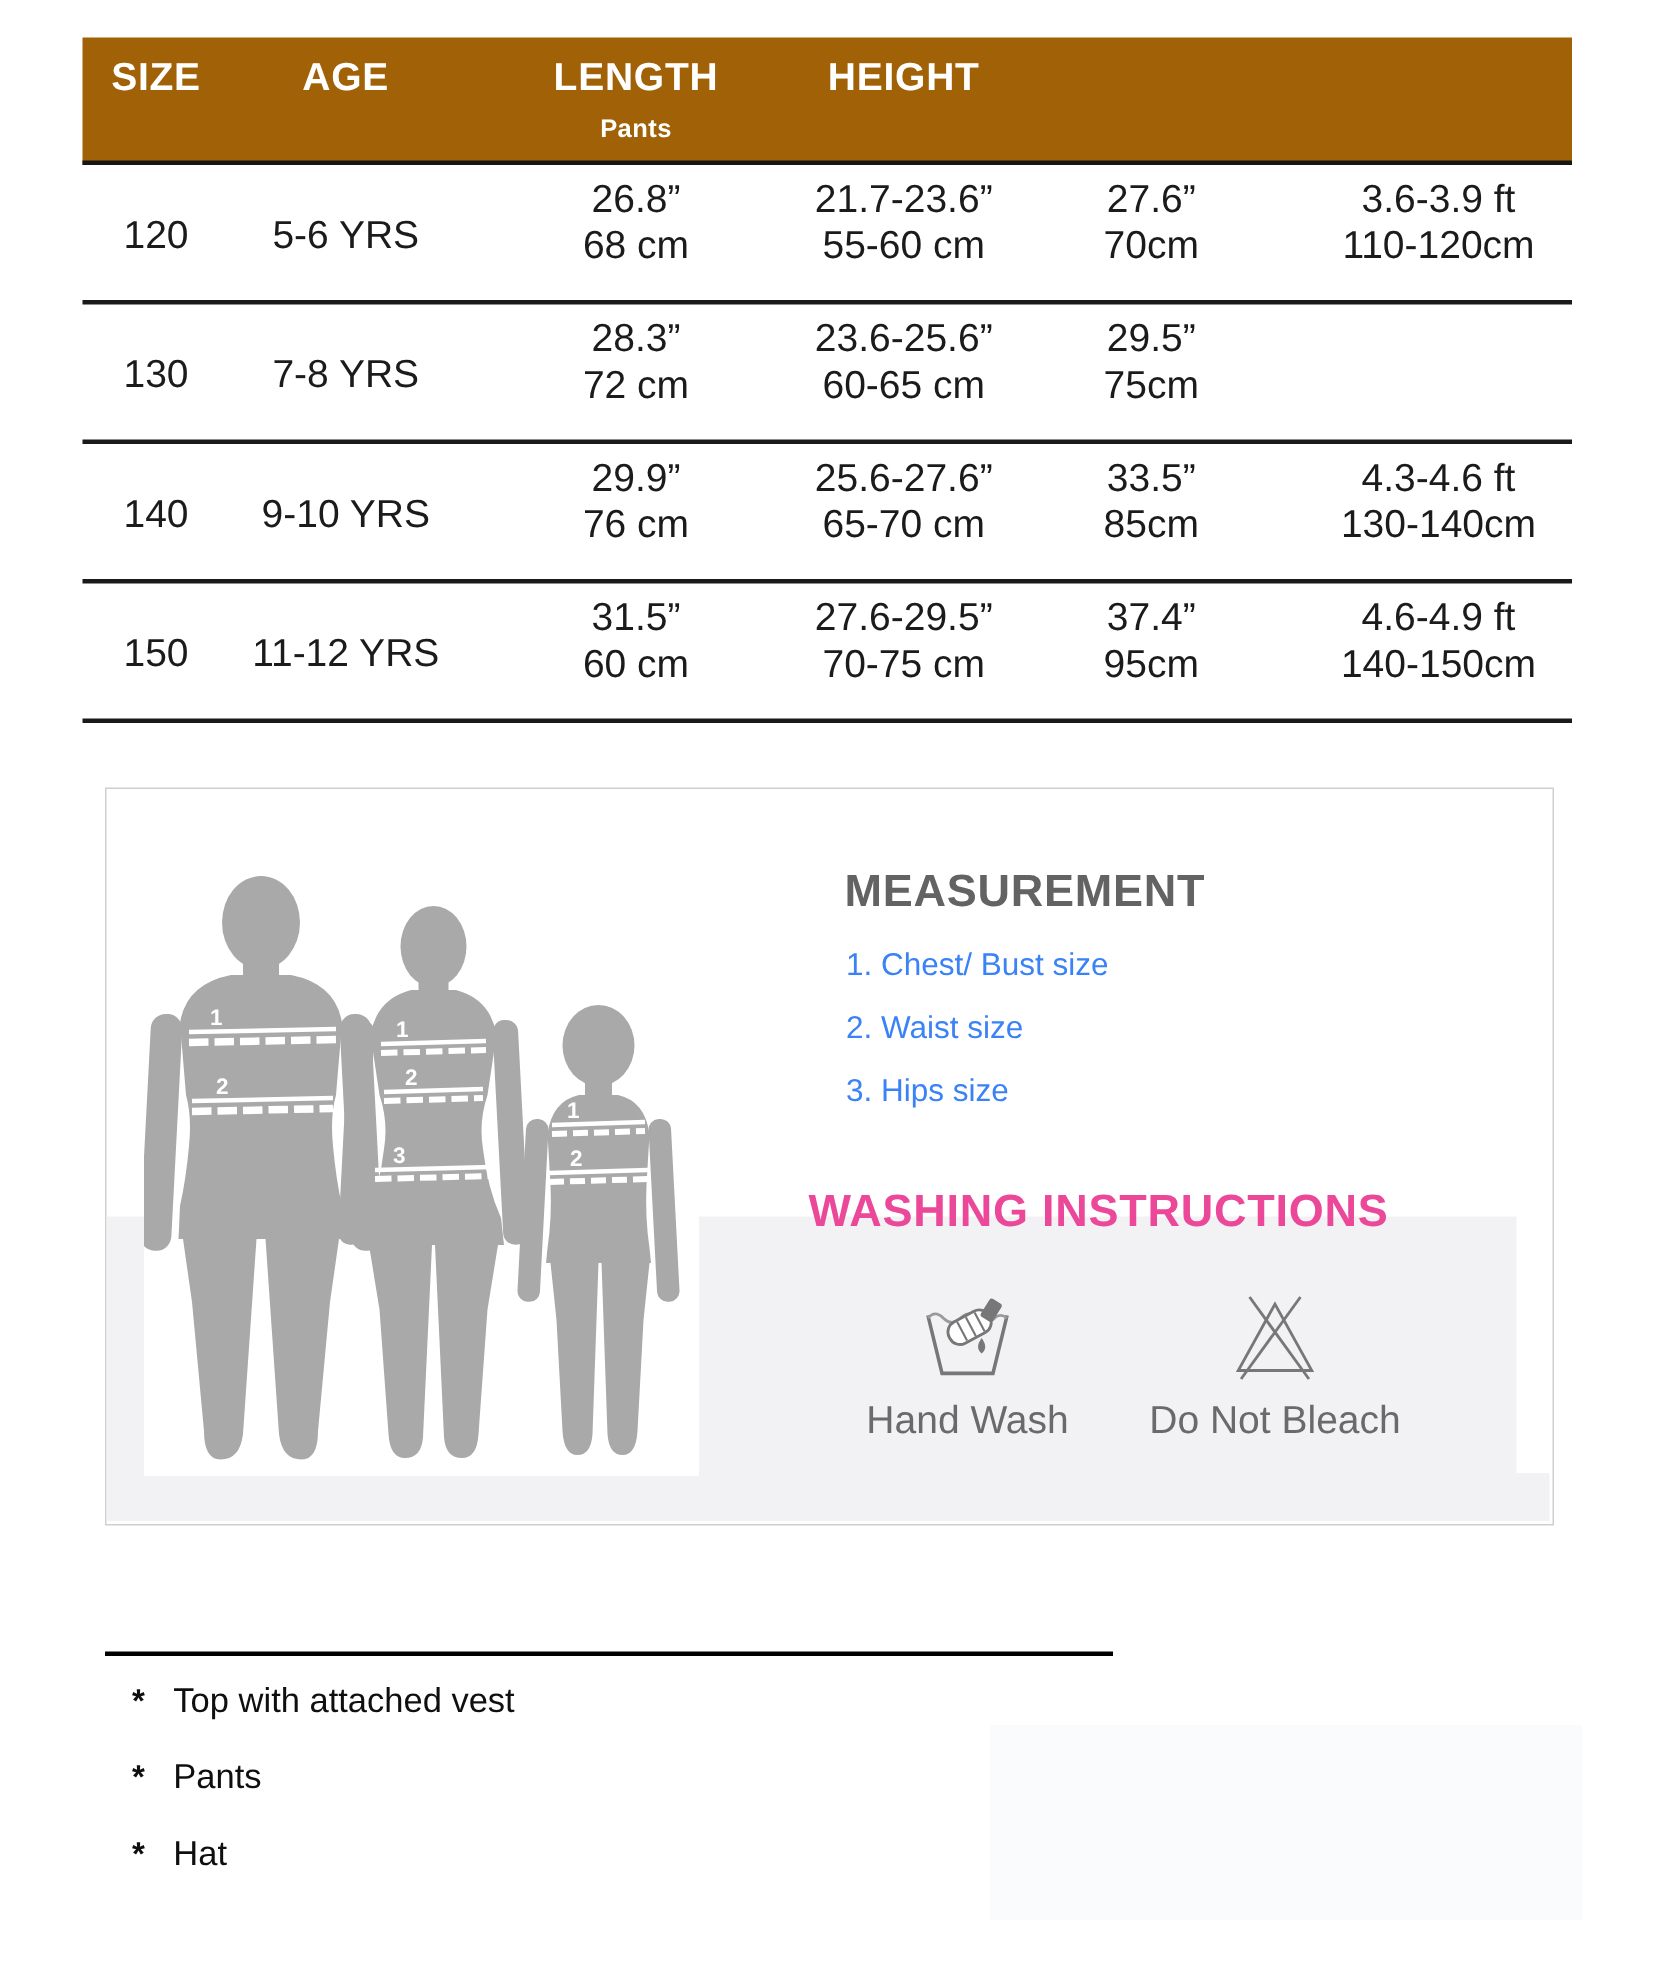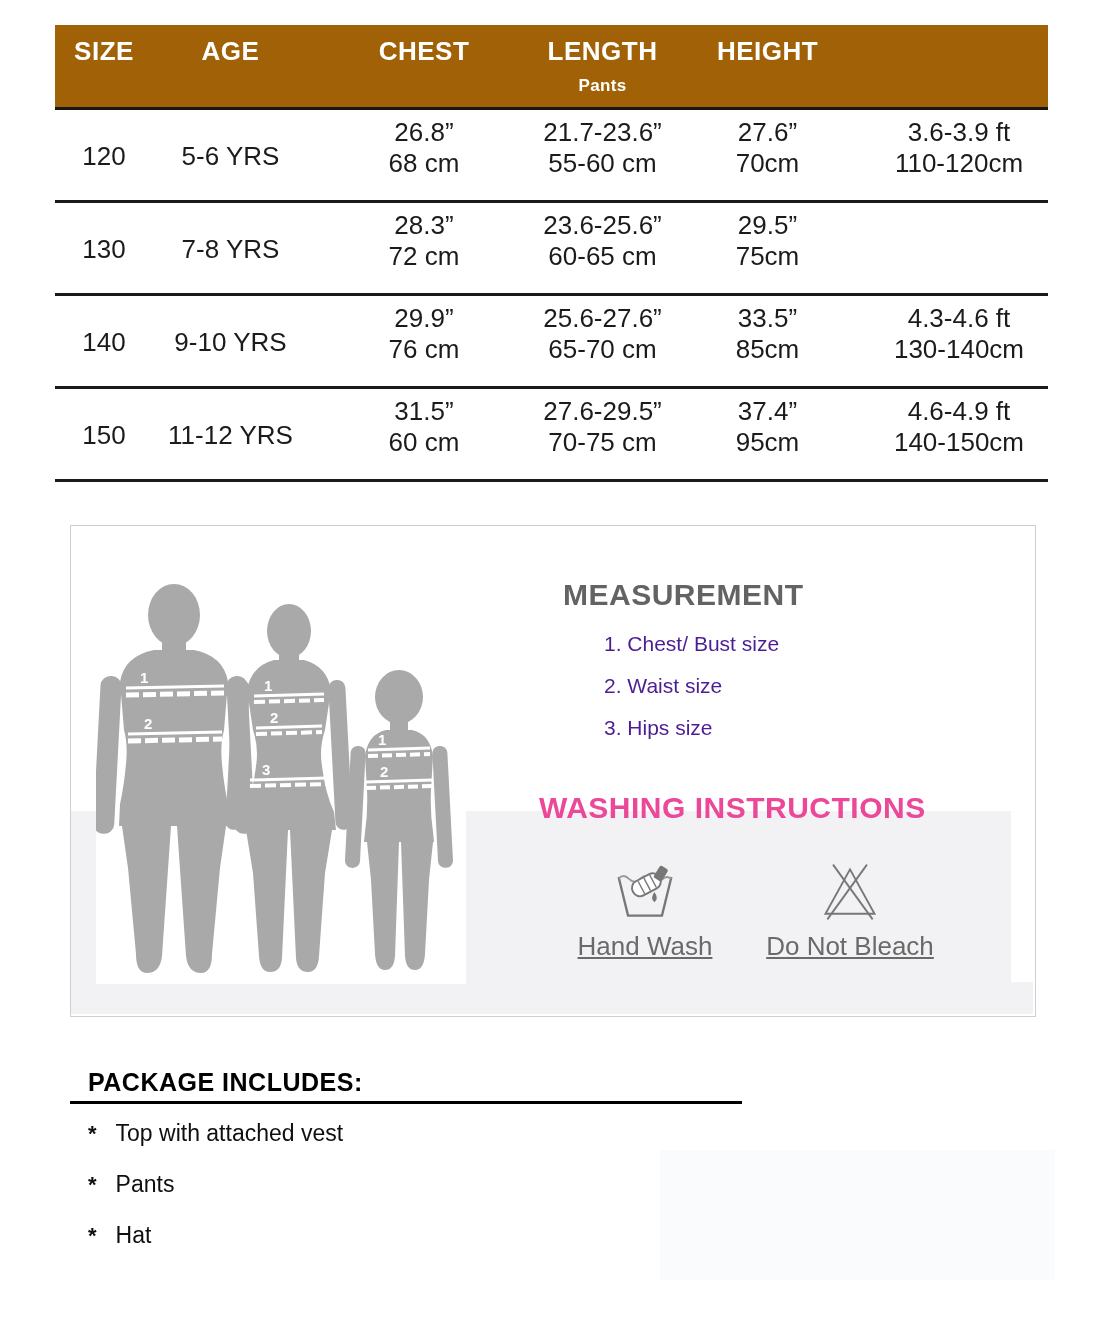--- a/index.html
+++ b/index.html
@@ -20,50 +20,47 @@
   .trow .ccell{display:flex;align-items:center;justify-content:center;}
   .trow .mcell{display:flex;flex-direction:column;align-items:center;justify-content:space-around;padding:7px 0 24px 0;}
   
   .mbox{position:absolute;left:70px;top:525px;width:964px;height:490px;border:1px solid #cfcfcf;background:#fff;}
   .shade{position:absolute;background:#f2f2f4;}
   .shadeA{left:395px;top:285px;width:545px;height:203px;}
   .shadeB{left:0;top:456px;width:962px;height:32px;}
   .shadeC{left:0;top:285px;width:26px;height:171px;}
   .silhouettes{position:absolute;left:25px;top:2px;width:370px;height:456px;}
   .m-title{position:absolute;left:492px;top:52px;font-size:30px;font-weight:bold;color:#636363;letter-spacing:.5px;}
-  .m-item{position:absolute;left:493px;font-size:21px;color:#4c1d95;margin-left:40px;}
+  .m-item{position:absolute;left:493px;font-size:21px;color:#3b82f6;}
   .w-title{position:absolute;left:468px;top:265px;font-size:30px;font-weight:bold;color:#ec4899;letter-spacing:.5px;}
   .wash-row{position:absolute;left:479px;top:333px;display:flex;}
   .wash-block{display:flex;flex-direction:column;align-items:center;}
   .wash-block.b1{width:190px;}
   .wash-block.b2{width:220px;}
-  .wash-label{margin-top:6px;font-size:26px;color:#6a6a6a;text-decoration:underline;}
+  .wash-label{margin-top:6px;font-size:26px;color:#6a6a6a;}
   
   .pkg-title{position:absolute;left:88px;top:1068px;font-size:25px;font-weight:bold;color:#000;letter-spacing:.5px;}
   .pkg-rule{position:absolute;left:70px;top:1101px;width:672px;height:3px;background:#000;}
   .pkg-item{position:absolute;left:88px;font-size:23px;color:#0f0f0f;display:flex;align-items:baseline;}
   .pkg-item .star{font-weight:bold;font-size:22px;margin-right:19px;}
   .faint-panel{position:absolute;left:660px;top:1150px;width:395px;height:130px;background:#fafbfd;}
   svg text{font-family:"Liberation Sans",sans-serif;}
 </style>
 </head>
 <body>
 
 <div class="page">
 
   <div class="size-table">
     <div class="thead grid6">
       <div class="hcell">
           <span>SIZE</span>
         </div>
       <div class="hcell">
           <span>AGE</span>
-        </div>
-      <div class="hcell">
-          <span>CHEST</span>
         </div>
       <div class="hcell">
         <span>LENGTH</span>
         <span class="subnote">Pants</span>
       </div>
       <div class="hcell">
           <span>HEIGHT</span>
         </div>
     </div>
 
@@ -237,21 +234,20 @@
           <path d="M35 11 L9 58 L61 58 Z" fill="none" stroke="#777777" stroke-width="2"></path>
           <line x1="17" y1="6" x2="59" y2="64" stroke="#777777" stroke-width="2"></line>
           <line x1="53" y1="6" x2="11" y2="64" stroke="#777777" stroke-width="2"></line>
         </svg>
         <div class="wash-label">Do Not Bleach</div>
       </div>
     </div>
   </div>
 
   <div class="faint-panel"></div>
-  <div class="pkg-title">PACKAGE INCLUDES:</div>
   <div class="pkg-rule"></div>
 
   <div class="pkg-item" style="top:1120px">
     <span class="star">*</span>
     <span>Top with attached vest</span>
   </div>
   <div class="pkg-item" style="top:1171px">
     <span class="star">*</span>
     <span>Pants</span>
   </div>

